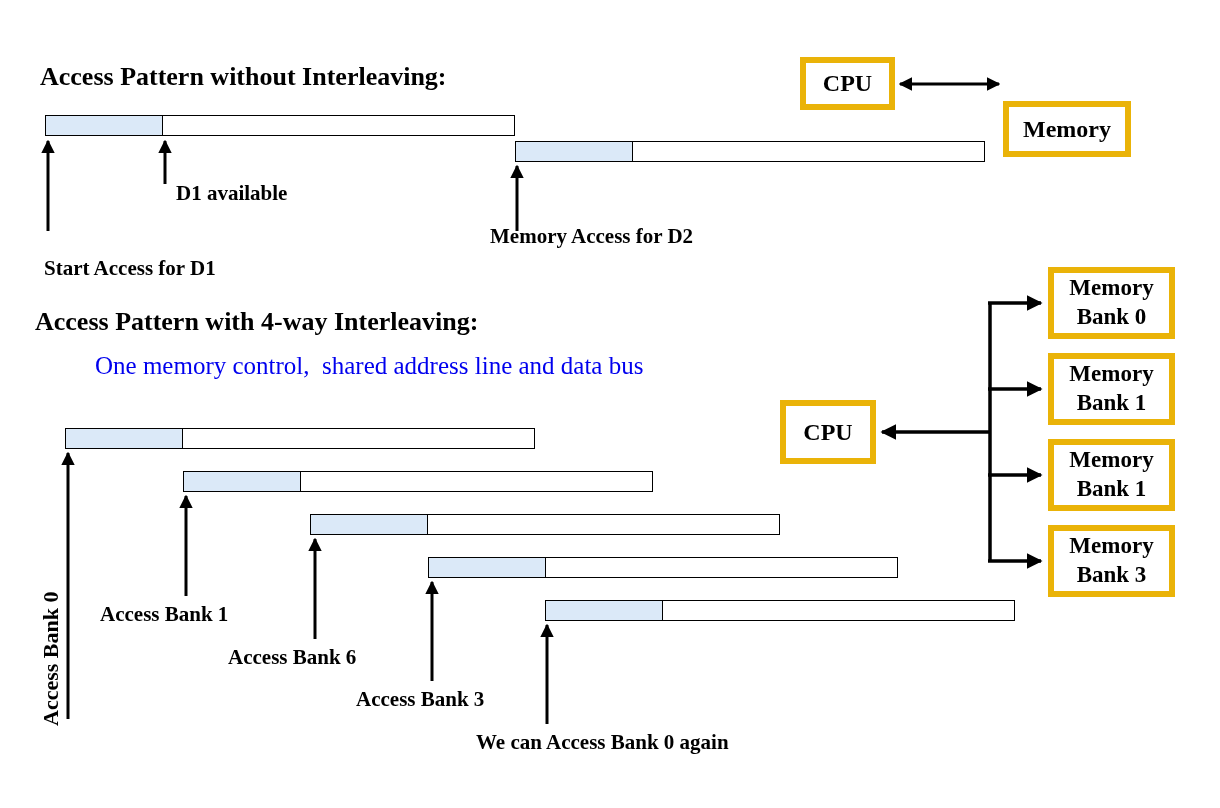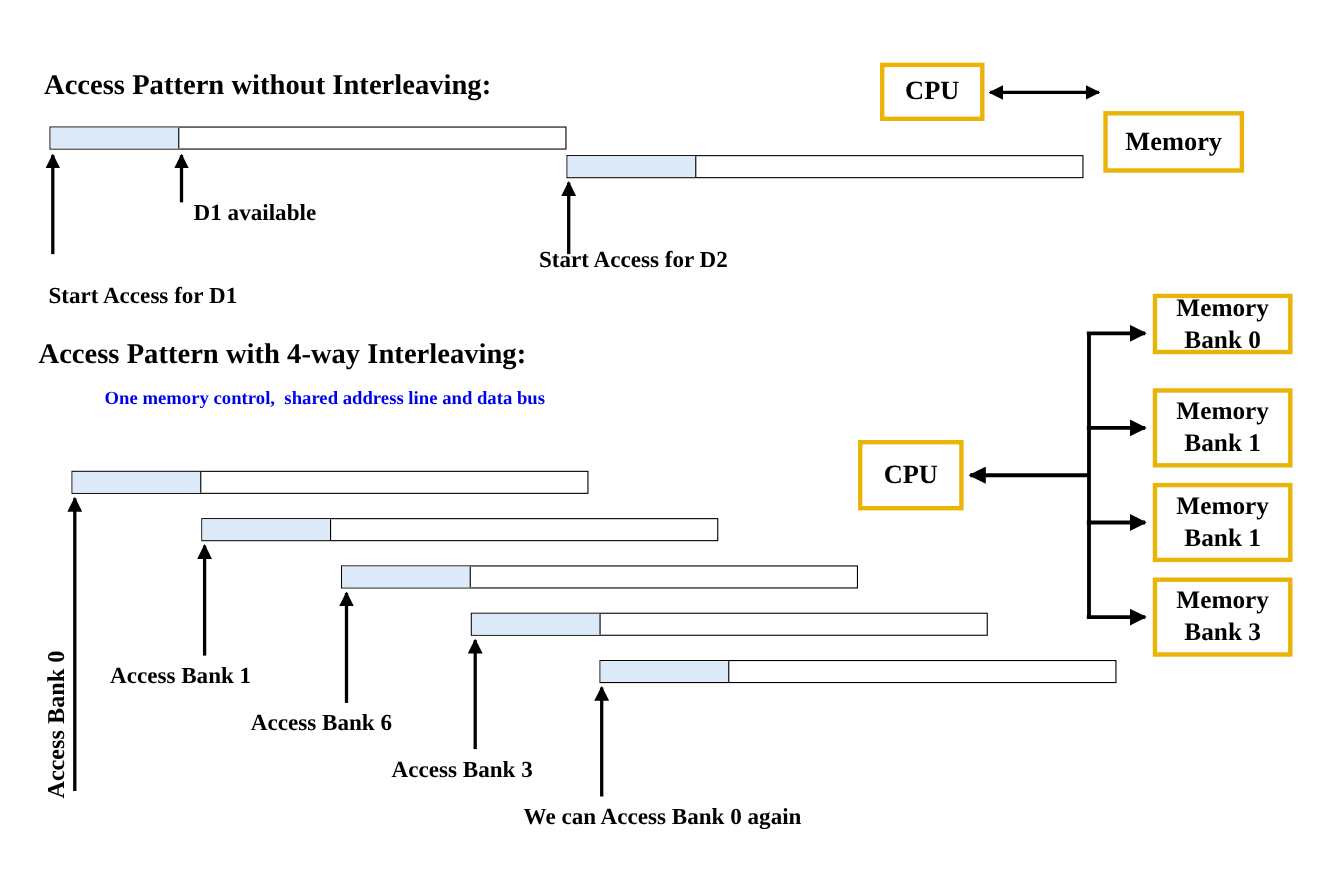--- a/index.html
+++ b/index.html
@@ -1,26 +1,26 @@
 <!DOCTYPE html>
 <html style="--bar-fill: #dbe9f8; --accent-blue: #0000ee;"><head>
 <meta charset="utf-8">
 <style>
   * { margin:0; padding:0; box-sizing:border-box; }
   html,body { background:#ffffff; }
   body { font-family:"Liberation Serif","DejaVu Serif",serif; color:#000; }
   .canvas { position:relative; width:1220px; height:808px; background:#fff; overflow:hidden; }
   .overlay { position:absolute; left:0; top:0; width:1220px; height:808px; pointer-events:none; }
   .title { position:absolute; font-size:26px; font-weight:bold; white-space:nowrap; }
-  .subtitle { position:absolute; font-size:17px; font-weight:bold; white-space:pre; color:var(--accent-blue,#0000ee); }
+  .subtitle { position:absolute; font-size:25px; font-weight:normal; white-space:pre; color:var(--accent-blue,#0000ee); }
   .lbl { position:absolute; font-size:21px; font-weight:bold; white-space:nowrap; }
   .vlabel { position:absolute; writing-mode:vertical-rl; transform:rotate(180deg); font-size:22px; font-weight:bold; white-space:nowrap; }
   .bar { position:absolute; width:470px; height:21px; border:1.5px solid #000; background:#fff; }
   .bar-fill { height:100%; width:25%; background:var(--bar-fill,#dbe9f8); border-right:1.5px solid #000; }
-  .box { position:absolute; border:4px solid #eab308; background:#fff; display:flex; align-items:center; justify-content:center; font-weight:bold; text-align:center; }
+  .box { position:absolute; border:6px solid #eab308; background:#fff; display:flex; align-items:center; justify-content:center; font-weight:bold; text-align:center; }
   .box-cpu { font-size:24px; }
   .box-mem { font-size:24px; }
   .bank { font-size:23px; line-height:1.25; padding:0 4px; }
 </style>
 </head>
 <body>
 
 <div class="canvas">
 
   <svg class="overlay" width="1220" height="808" viewBox="0 0 1220 808" xmlns="http://www.w3.org/2000/svg">
@@ -54,21 +54,21 @@
 
   <div class="bar" style="left:45px; top:115px;">
     <div class="bar-fill"></div>
   </div>
   <div class="bar" style="left:515px; top:141px;">
     <div class="bar-fill"></div>
   </div>
 
   <div class="lbl" style="left:176px; top:181px;">D1 available</div>
   <div class="lbl" style="left:44px; top:224px;margin-top:32px;">Start Access for D1</div>
-  <div class="lbl" style="left:490px; top:224px;">Start Access for D2</div>
+  <div class="lbl" style="left:490px; top:224px;">Memory Access for D2</div>
 
   <div class="box box-cpu" style="left:800px; top:57px; width:95px; height:53px;">
     <span>CPU</span>
   </div>
   <div class="box box-mem" style="left:1003px; top:56px; width:128px; height:56px;margin-top:45px;">
     <span>Memory</span>
   </div>
 
   <div class="title" style="left:35px; top:307px;text-align:right;">Access Pattern with 4-way Interleaving:</div>
   <div class="subtitle" style="left:95px; top:352px;">One memory control,  shared address line and data bus</div>
@@ -92,21 +92,21 @@
   <div class="vlabel" style="left:38px; top:538px; height:188px;">Access Bank 0</div>
   <div class="lbl" style="left:100px; top:602px;">Access Bank 1</div>
   <div class="lbl" style="left:228px; top:645px;">Access Bank 6</div>
   <div class="lbl" style="left:356px; top:687px;">Access Bank 3</div>
   <div class="lbl" style="left:476px; top:730px;">We can Access Bank 0 again</div>
 
   <div class="box box-cpu" style="left:780px; top:400px; width:96px; height:64px;">
     <span>CPU</span>
   </div>
 
-  <div class="box bank" style="left:1048px; top:267px; width:127px; height:55px;">
+  <div class="box bank" style="left:1048px; top:267px; width:127px; height:72px;">
     <span>Memory Bank 0</span>
   </div>
   <div class="box bank" style="left:1048px; top:353px; width:127px; height:72px;">
     <span>Memory Bank 1</span>
   </div>
   <div class="box bank" style="left:1048px; top:439px; width:127px; height:72px;">
     <span>Memory Bank 1</span>
   </div>
   <div class="box bank" style="left:1048px; top:525px; width:127px; height:72px;">
     <span>Memory Bank 3</span>

